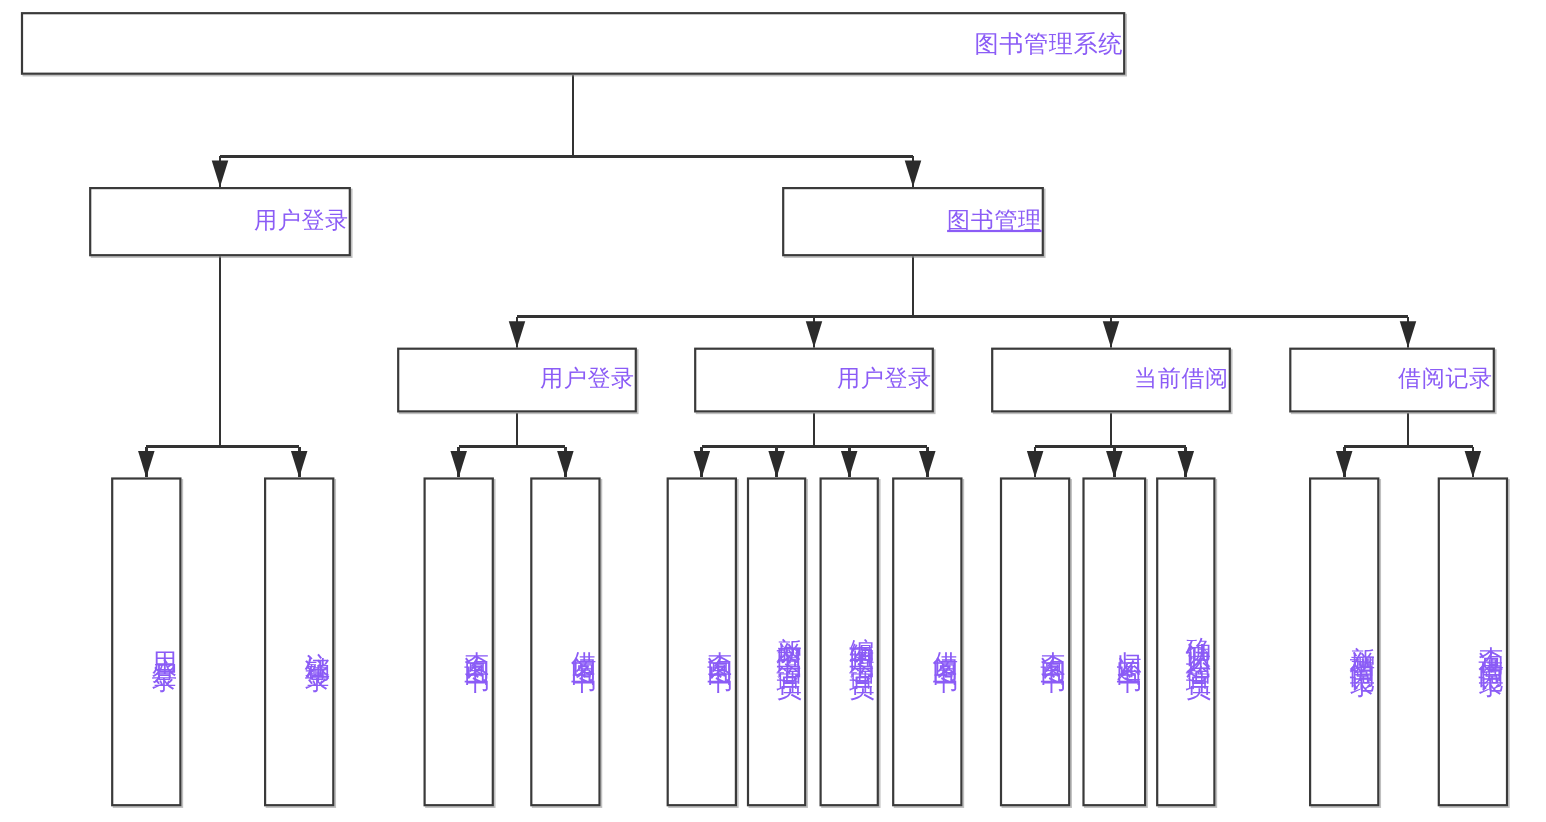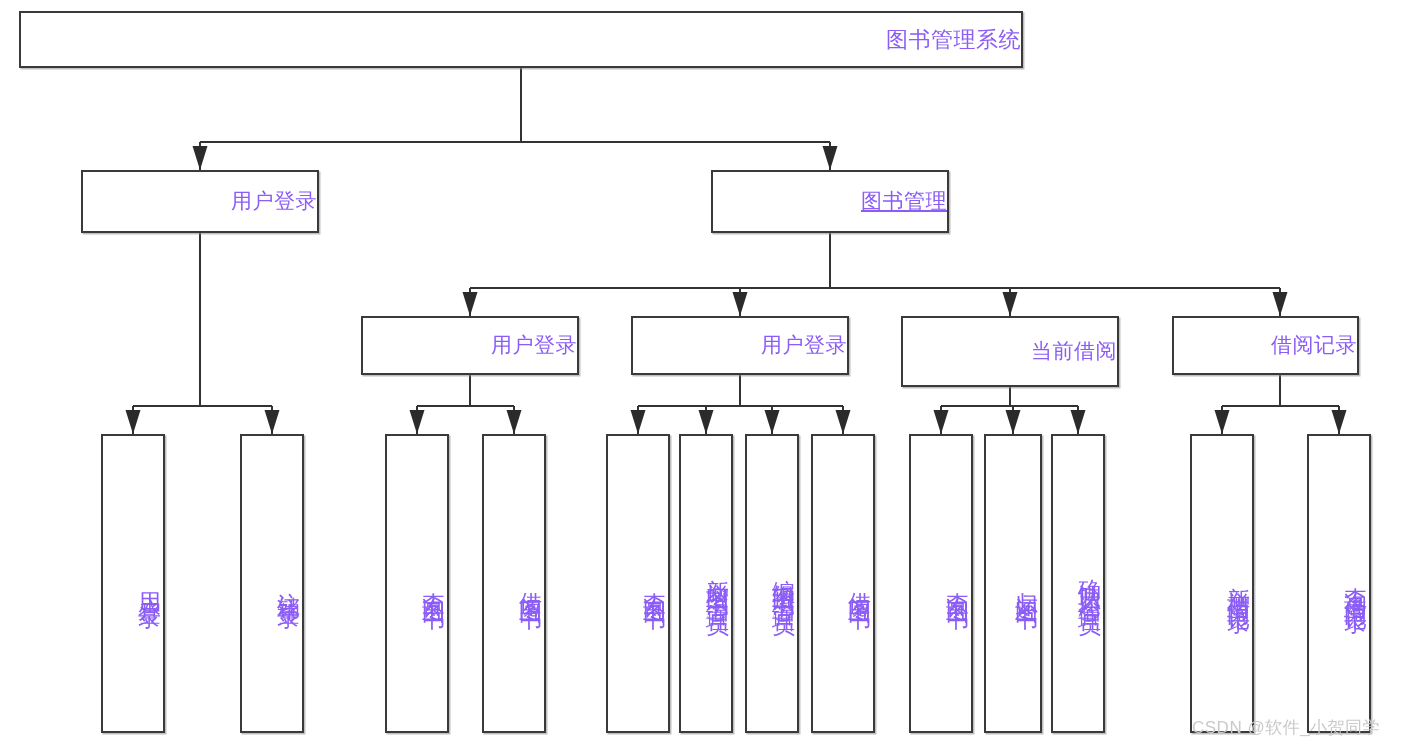--- a/index.html
+++ b/index.html
@@ -126,21 +126,21 @@
       </div>
       <div class="node" style="left: 711px; top: 170px; width: 238px; height: 63px; text-decoration: underline;">
         <span class="label">图书管理</span>
       </div>
       <div class="node" style="left: 361px; top: 316px; width: 218px; height: 59px;">
         <span class="label">用户登录</span>
       </div>
       <div class="node" style="left: 631px; top: 316px; width: 218px; height: 59px;">
         <span class="label">用户登录</span>
       </div>
-      <div class="node" style="left: 901px; top: 316px; width: 218px; height: 71px;">
+      <div class="node" style="left: 901px; top: 316px; width: 218px; height: 59px;">
         <span class="label">当前借阅</span>
       </div>
       <div class="node" style="left: 1172px; top: 316px; width: 187px; height: 59px;">
         <span class="label">借阅记录</span>
       </div>
       <div class="node vertical" style="left: 101px; top: 434px; width: 64px; height: 299px;">
         <span class="label">用户登录</span>
       </div>
       <div class="node vertical" style="left: 240px; top: 434px; width: 64px; height: 299px;">
         <span class="label">注销登录</span>
@@ -172,14 +172,13 @@
       <div class="node vertical" style="left: 1051px; top: 434px; width: 54px; height: 299px;">
         <span class="label">确认归还（管理员）</span>
       </div>
       <div class="node vertical" style="left: 1190px; top: 434px; width: 64px; height: 299px;">
         <span class="label">新增借阅记录</span>
       </div>
       <div class="node vertical" style="left: 1307px; top: 434px; width: 64px; height: 299px;">
         <span class="label">查询借阅记录</span>
       </div>
     </div>
-  <div class="watermark" style="left: 1192px; top: 716px;">CSDN @软件_小贺同学</div>
 </div>
 
 </body></html>

